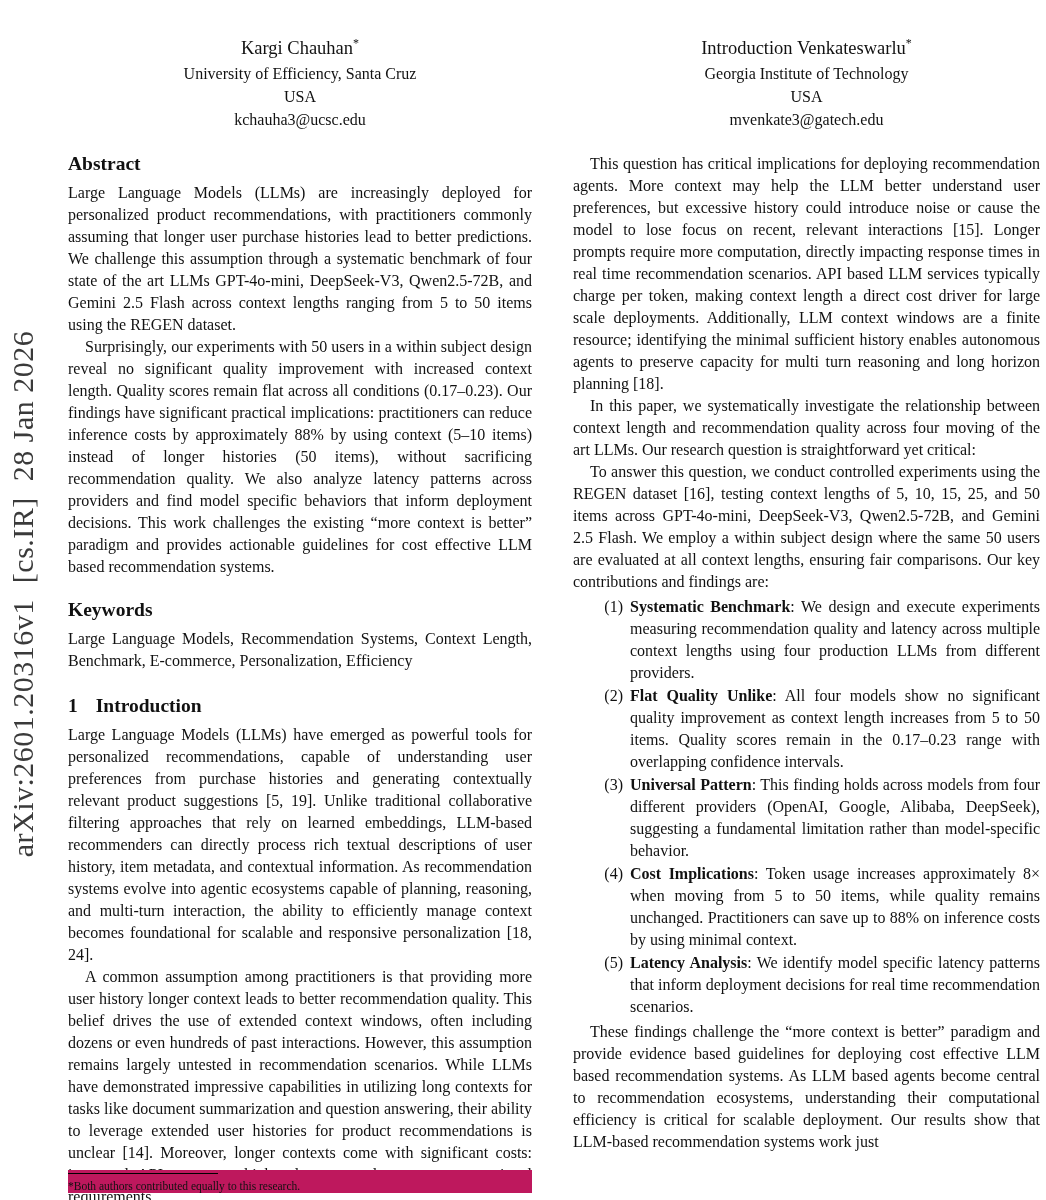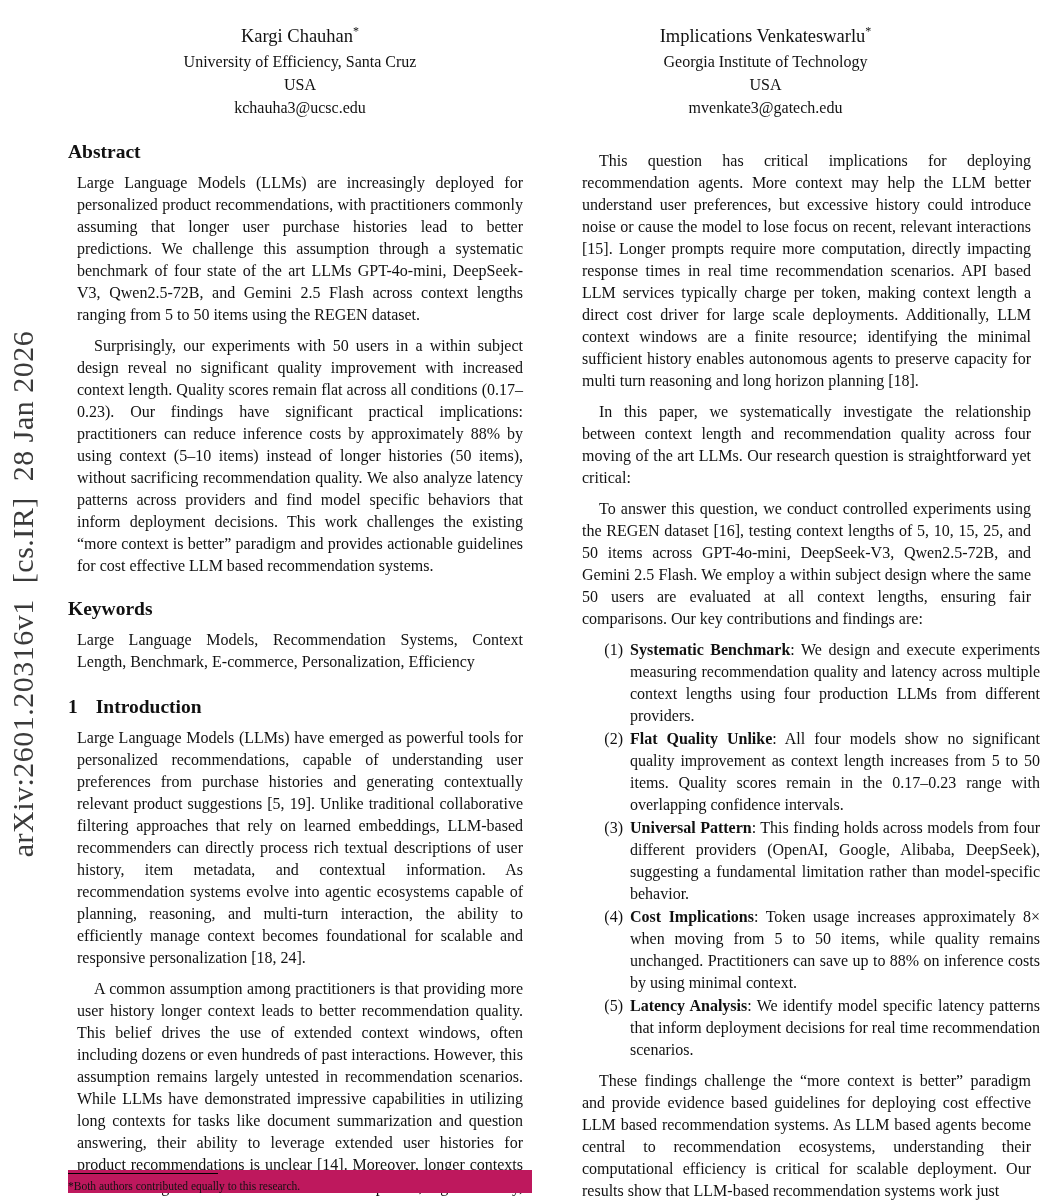--- a/index.html
+++ b/index.html
@@ -26,39 +26,39 @@
   }
 
   .title {
     padding-top: 8px;
     text-align: center;
     font-size: 28px;
     font-weight: 700;
     letter-spacing: 0.2px;
   }
 
-  .authors { display: flex; margin-top: 20px; padding-left: 68px; }
+  .authors { display: flex; margin-top: 32px; padding-left: 68px; gap: 41px; }
   .author { width: 464px; text-align: center; line-height: 23px; }
   .author.a2 { width: 467px; }
   .author .name { font-size: 18.5px; margin-bottom: 2px; }
   .author .name sup { font-size: 12px; }
   .author .aff, .author .country, .author .email { font-size: 16px; }
 
   .columns { display: flex; margin-top: 22px; padding-left: 68px; gap: 41px; }
   .col { width: 464px; }
   .col.right { width: 467px; }
 
   h2.hd { font-size: 19.5px; font-weight: 700; margin: 0 0 7px 0; }
   .sec-num { display: inline-block; margin-right: 18px; }
 
   p.body {
     font-size: 16px;
     line-height: 22px;
     text-align: justify;
-    margin: 9px;
+    margin: 0;
   }
   p.indent { text-indent: 17px; }
 
   .kw-block { margin-top: 21px; }
   .intro-block { margin-top: 23px; }
 
   .quote {
     font-style: italic;
     font-size: 16px;
     line-height: 22px;
@@ -89,21 +89,21 @@
 
 
   <div class="authors">
     <div class="author a1">
       <div class="name"><span>Kargi Chauhan</span><sup>*</sup></div>
       <div class="aff">University of Efficiency, Santa Cruz</div>
       <div class="country">USA</div>
       <div class="email">kchauha3@ucsc.edu</div>
     </div>
     <div class="author a2">
-      <div class="name"><span>Implications Venkateswarlu</span><sup>*</sup></div>
+      <div class="name"><span>Introduction Venkateswarlu</span><sup>*</sup></div>
       <div class="aff">Georgia Institute of Technology</div>
       <div class="country">USA</div>
       <div class="email">mvenkate3@gatech.edu</div>
     </div>
   </div>
 
   <div class="columns">
 
     <div class="col left">
       <h2 class="hd">Abstract</h2>

